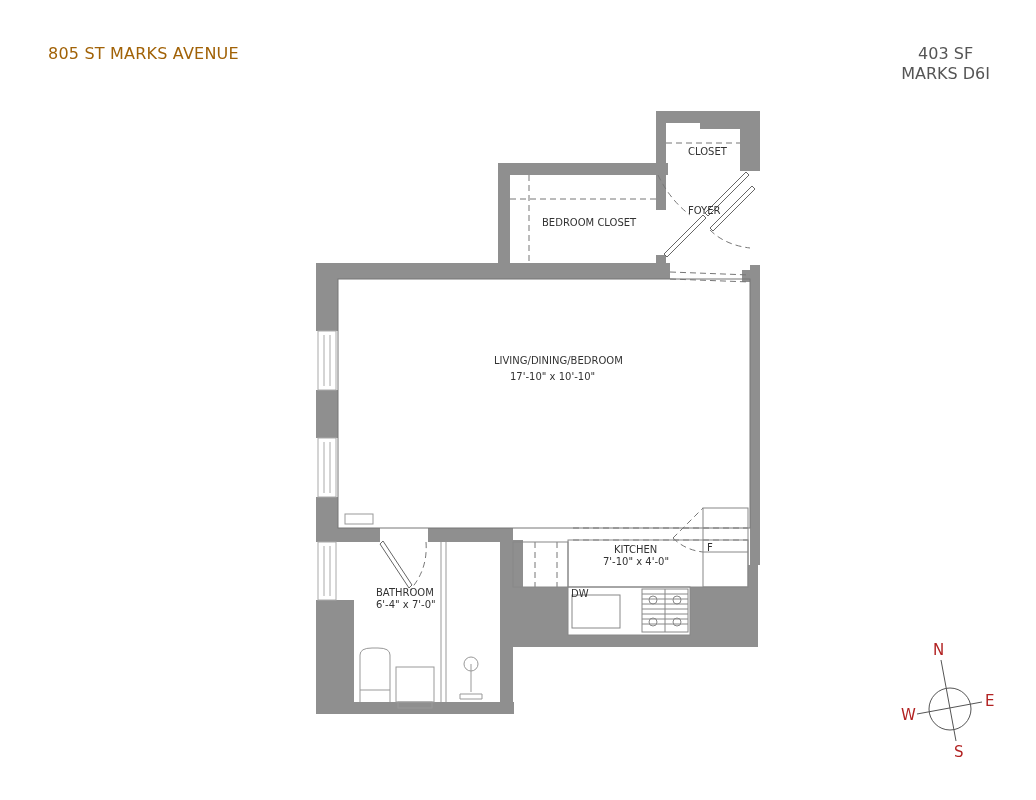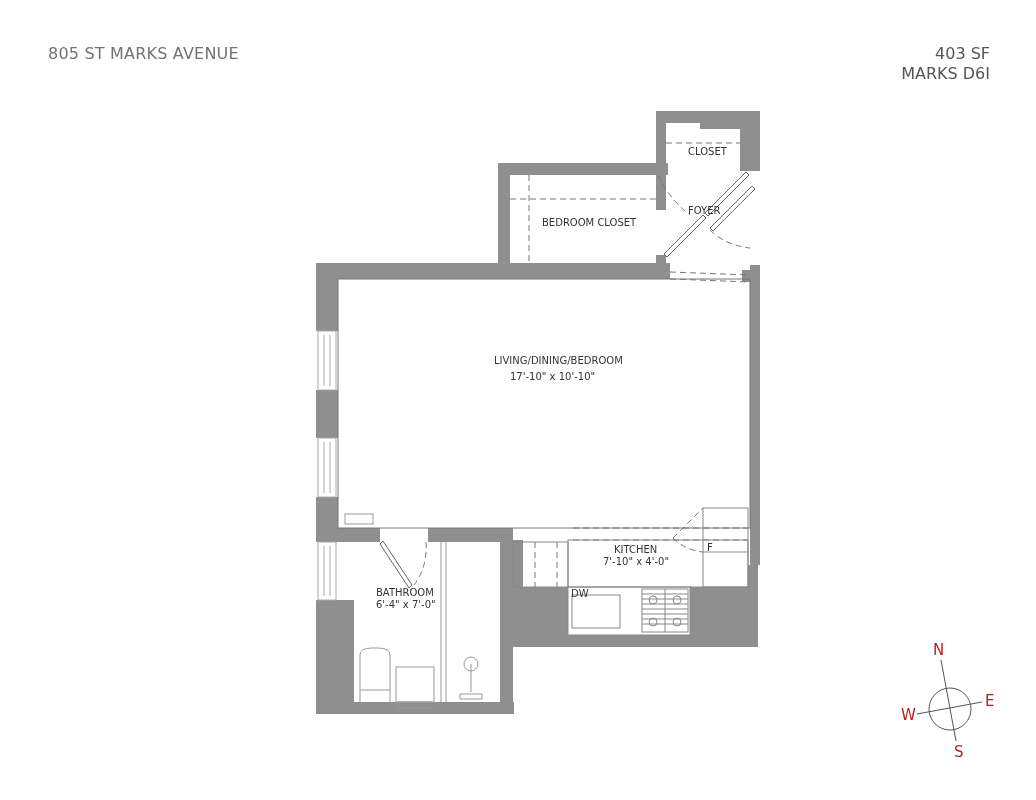--- a/index.html
+++ b/index.html
@@ -1,20 +1,20 @@
 <!DOCTYPE html>
 <html><head>
 <meta charset="utf-8">
 <style>
   html, body { margin: 0; padding: 0; background: #ffffff; }
   body { width: 1036px; height: 800px; position: relative; overflow: hidden;
          font-family: "DejaVu Sans", "Liberation Sans", sans-serif; }
-  .hdr { position: absolute; color: #737373; font-size: 16px; letter-spacing: 0.2px; }
+  .hdr { position: absolute; color: #a16207; font-size: 16px; letter-spacing: 0.2px; }
   #address { left: 48px; top: 44px; }
-  .hdr-right { position: absolute; right: 46px; top: 44px; text-align: right; color: #555555; font-size: 16px; line-height: 20px; }
+  .hdr-right { position: absolute; right: 46px; top: 44px; text-align: center; color: #555555; font-size: 16px; line-height: 20px; }
   svg { position: absolute; left: 0; top: 0; }
   .room-label { font-family: "DejaVu Sans", sans-serif; font-size: 10px; fill: #333333; }
   .dim-label { font-family: "DejaVu Sans", sans-serif; font-size: 10px; fill: #333333; }
   .compass-letter { font-family: "DejaVu Sans", sans-serif; font-size: 15px; fill: #b22222; }
 </style>
 </head>
 <body>
 
 <div id="address" class="hdr">805 ST MARKS AVENUE</div>
 <div class="hdr-right">

